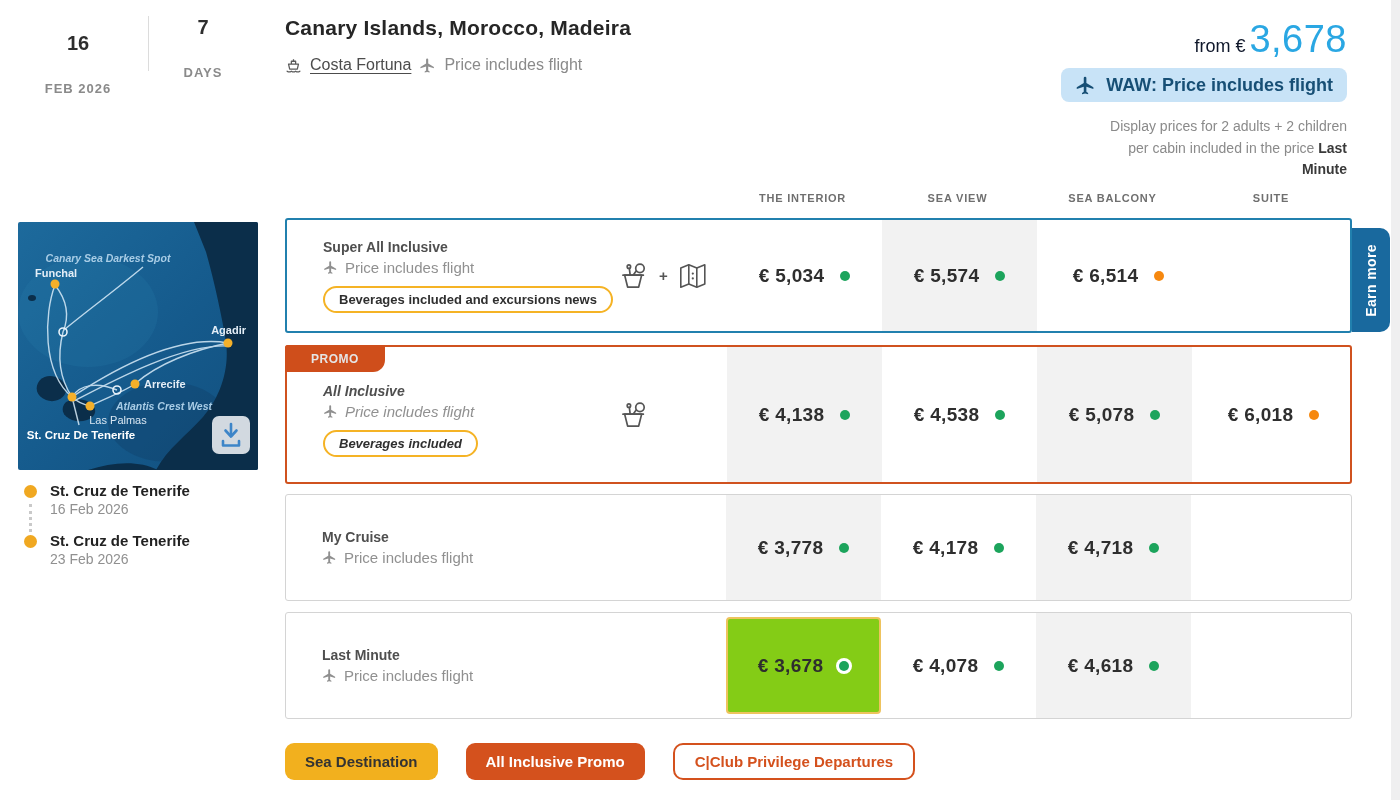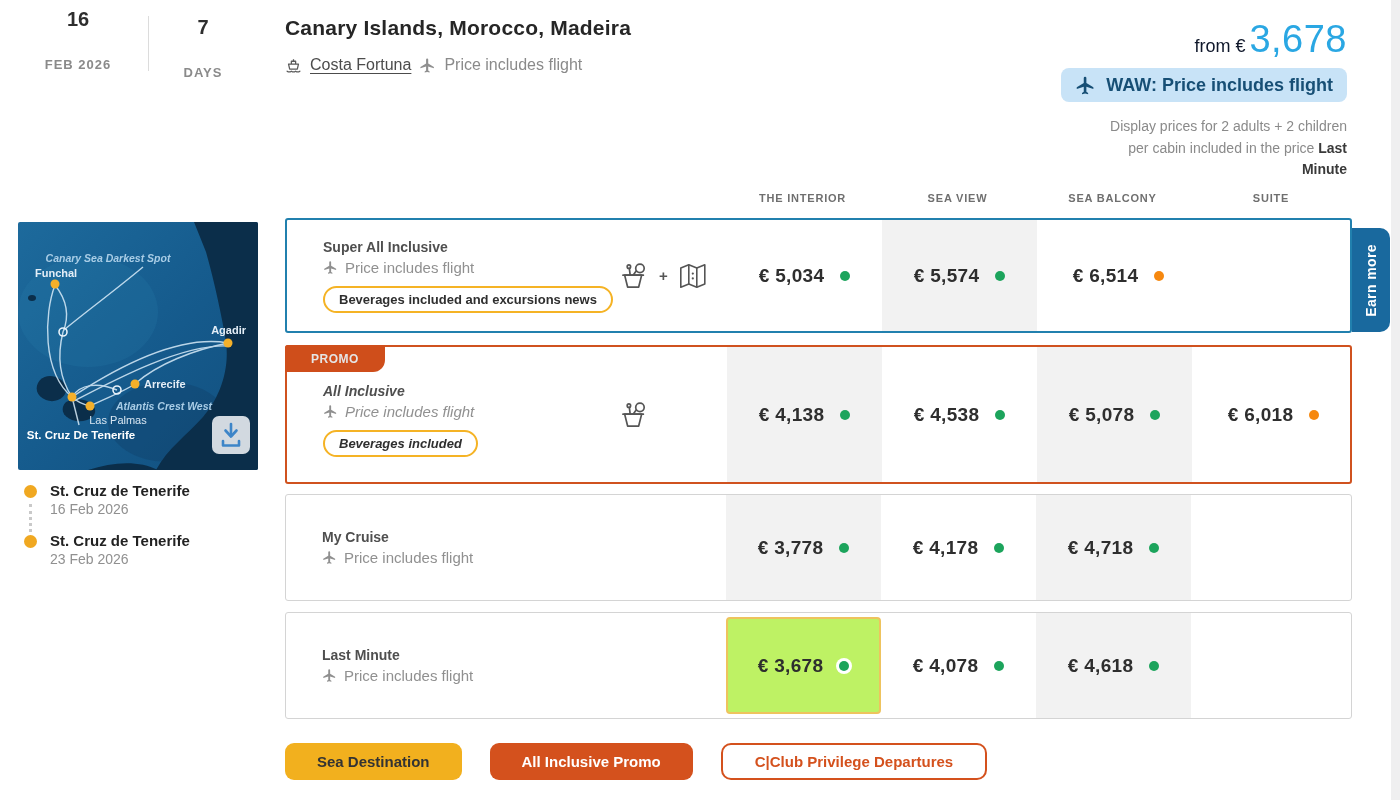--- a/index.html
+++ b/index.html
@@ -4,21 +4,21 @@
 <style>
   * { box-sizing: border-box; margin: 0; padding: 0; }
   html,body { background:#fff; }
   body { font-family: "Liberation Sans", sans-serif; }
   .page { position:relative; width:1400px; height:800px; background:#fff; overflow:hidden; }
 
   
   .edge-strip { position:absolute; right:0; top:0; bottom:0; width:9px; background:#efeff0; }
 
   
-  .date-block { position:absolute; left:30px; top:8px; width:96px; text-align:center; }
+  .date-block { position:absolute; left:30px; top:32px; width:96px; text-align:center; }
   .days-block { position:absolute; left:160px; top:16px; width:86px; text-align:center; }
   .big-num { font-size:20px; font-weight:bold; color:#2e2e2e; }
   .small-cap { margin-top:26px; font-size:13px; font-weight:bold; color:#8a8a8a; letter-spacing:1px; }
   .v-divider { position:absolute; left:148px; top:16px; width:1px; height:55px; background:#dcdcdc; }
 
   .page-title { position:absolute; left:285px; top:16px; font-size:21px; font-weight:bold; color:#262626; letter-spacing:.2px; }
   .sub-row { position:absolute; left:285px; top:56px; display:flex; align-items:center; gap:8px; font-size:16px; color:#8a8a8a; }
   .ship-link { color:#4c4c4c; text-decoration:underline; text-underline-offset:3px; cursor:pointer; }
   .icon-inline { display:inline-flex; align-items:center; color:#6b6b6b; }
 
@@ -75,31 +75,31 @@
                  font-size:12px; font-weight:bold; letter-spacing:.5px; display:flex; align-items:center; justify-content:center;
                  border-radius:3px 0 12px 0; }
 
   .cell { flex:0 0 155px; display:flex; align-items:center; justify-content:center; gap:16px; }
   .cell.last { flex:0 0 163px; }
   .cell.gray { background:#f2f2f2; }
   .price { font-size:19px; font-weight:bold; color:#2e2e2e; letter-spacing:.3px; }
   .dot { width:10px; height:10px; border-radius:50%; flex:0 0 auto; }
   .dot[data-color="green"] { background:#1ca45c; }
   .dot[data-color="orange"] { background:#f6880f; }
-  .cell.hl { background:#bef264; border:2px solid #eec35e; border-radius:4px; margin:4px 0; }
+  .cell.hl { background:#84cc16; border:2px solid #eec35e; border-radius:4px; margin:4px 0; }
   .cell.hl .dot { box-shadow:0 0 0 3px #fff; }
 
   
   .earn-more { position:absolute; left:1352px; top:228px; width:38px; height:104px; background:#19699e;
                border-radius:0 10px 10px 0; display:flex; align-items:center; justify-content:center; cursor:pointer; z-index:5; }
   .earn-more span { writing-mode:vertical-rl; transform:rotate(180deg); color:#fff; font-size:14px; font-weight:bold; letter-spacing:.4px; }
 
   
   .footer-buttons { position:absolute; left:285px; top:743px; display:flex; gap:28px; }
-  .fbtn { height:37px; display:flex; align-items:center; padding:0 32px; border-radius:9px; font-size:15px; font-weight:bold;
+  .fbtn { height:37px; display:flex; align-items:center; padding:0 20px; border-radius:9px; font-size:15px; font-weight:bold;
           font-family:"Liberation Sans",sans-serif; cursor:pointer; border:none; }
   .fbtn.yellow { background:#f2b01e; color:#333; }
   .fbtn.orange { background:#d4511d; color:#fff; }
   .fbtn.outline { background:#fff; border:2px solid #d4511d; color:#d4511d; border-radius:10px; }
 
   svg { display:block; }
 </style>
 </head>
 <body>
 

